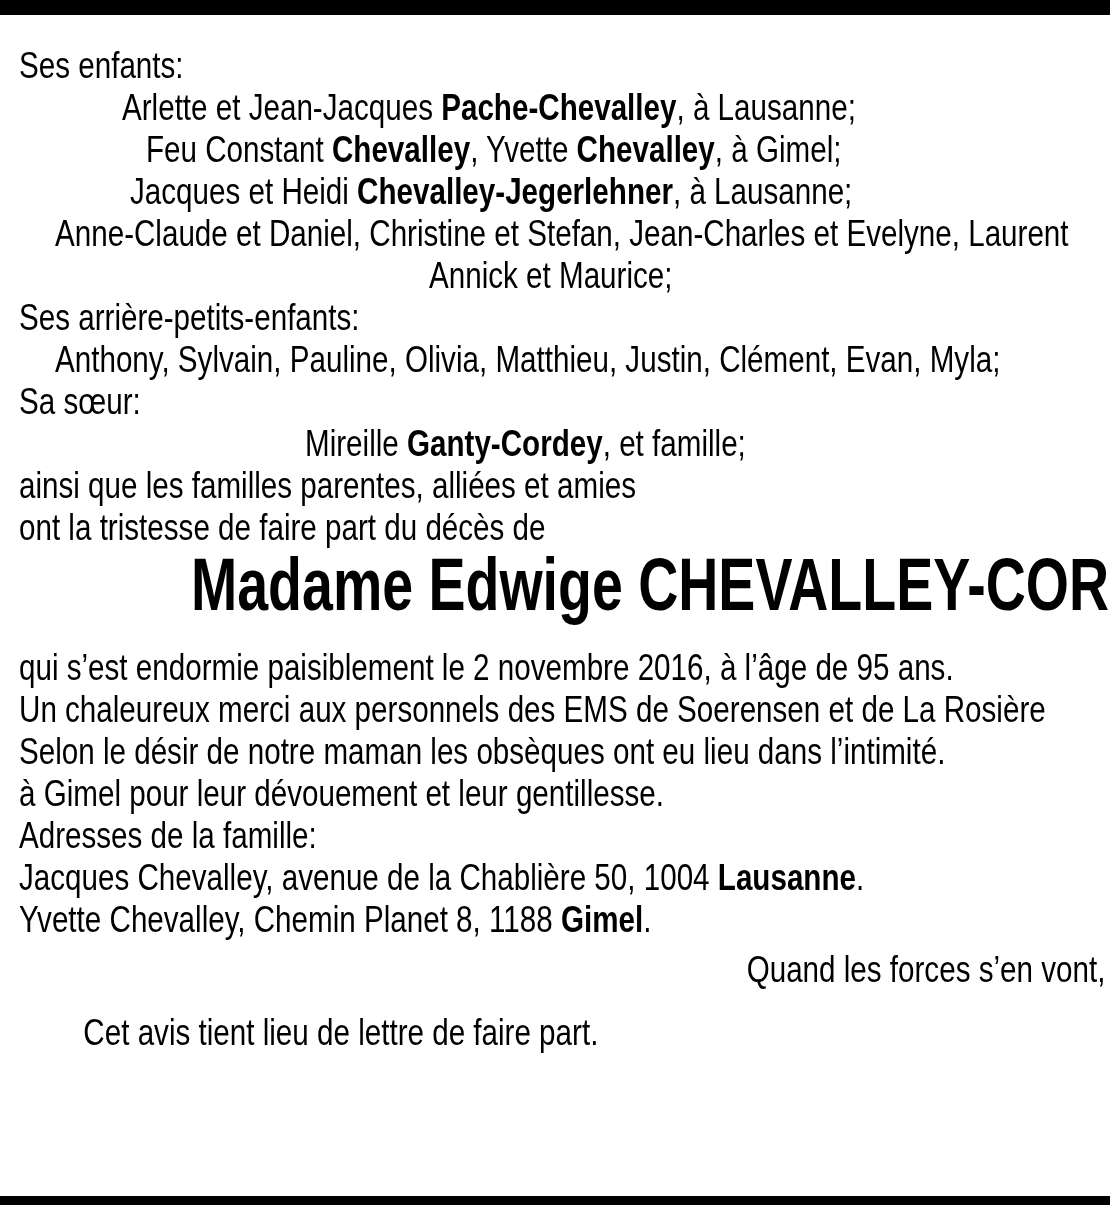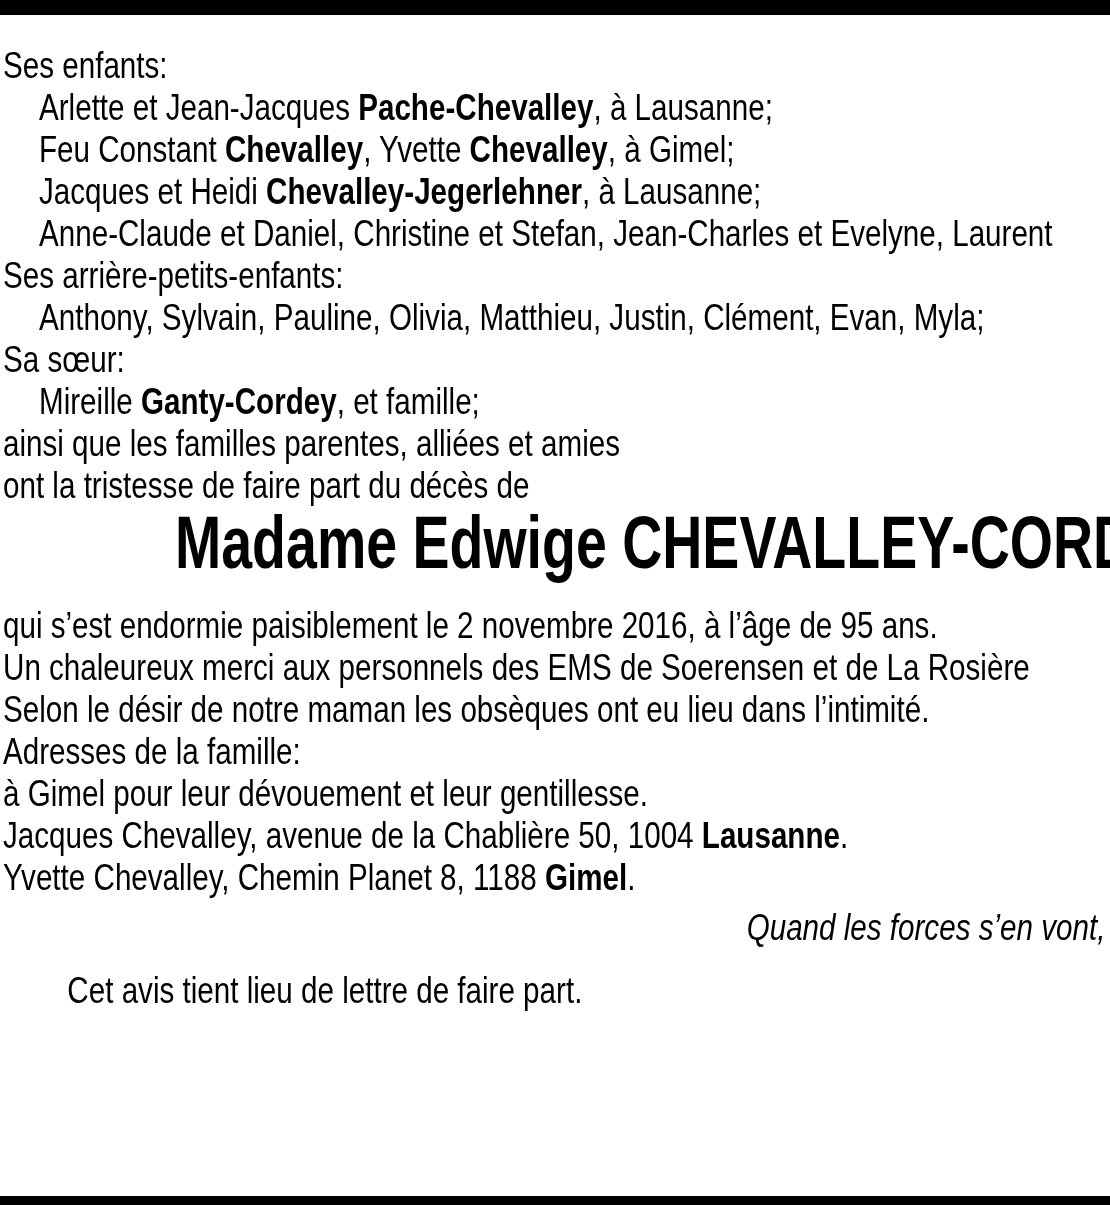--- a/index.html
+++ b/index.html
@@ -19,50 +19,49 @@
     position: absolute;
     left: 0;
     width: 1110px;
     background: var(--rule, #000000);
   }
   .rule.top { top: 0; height: 15px; }
   .rule.bottom { bottom: 0; height: 9px; }
   .content {
     position: absolute;
     top: 45px;
-    left: 3px;
+    left: 19px;
     right: 3px;
   }
   .line {
     font-size: 37px;
     line-height: 42px;
     white-space: nowrap;
     --cond: 0.8;
   }
-  .line.indent { padding-left: 36px; }
+  .line.indent { padding-left: 36px; text-align: center; }
   .ln-inner {
     display: inline-block;
     white-space: nowrap;
     transform-origin: 0 50%;
     transform: scaleX(0.8);
   }
   .b { font-weight: bold; }
   .title {
     font-size: 74px;
     font-weight: bold;
     line-height: 72px;
     margin-bottom: 26px;
     text-align: center;
     white-space: nowrap;
     --cond: 0.75;
   }
   .title .ln-inner { transform-origin: 50% 50%; }
   .verse {
     margin-top: 8px;
-    font-style: italic;
     text-align: right;
     padding-right: 2px;
   }
   .verse .ln-inner { transform-origin: 100% 50%; }
   .closing {
     margin-top: 21px;
     text-align: left;
   }
   .closing .ln-inner { transform-origin: 50% 50%; }
 </style>
@@ -72,36 +71,37 @@
 <div class="page">
   <div class="rule top"></div>
 
   <div class="content">
     <div class="block">
         <div class="line"><span class="ln-inner fit" style="transform: scaleX(0.8);"><span class="">Ses enfants:</span></span></div>
         <div class="line indent"><span class="ln-inner fit" style="transform: scaleX(0.8);"><span class="">Arlette et Jean-Jacques </span><span class="b">Pache-Chevalley</span><span class="">, à Lausanne;</span></span></div>
         <div class="line indent"><span class="ln-inner fit" style="transform: scaleX(0.8);"><span class="">Feu Constant </span><span class="b">Chevalley</span><span class="">, Yvette </span><span class="b">Chevalley</span><span class="">, à Gimel;</span></span></div>
         <div class="line indent"><span class="ln-inner fit" style="transform: scaleX(0.8);"><span class="">Jacques et Heidi </span><span class="b">Chevalley-Jegerlehner</span><span class="">, à Lausanne;</span></span></div>
         <div class="line indent"><span class="ln-inner fit" style="transform: scaleX(0.8);"><span class="">Anne-Claude et Daniel, Christine et Stefan, Jean-Charles et Evelyne, Laurent</span></span></div>
+        <div class="line indent"><span class="ln-inner fit" style="transform: scaleX(0.8);"><span class="">Annick et Maurice;</span></span></div>
         <div class="line"><span class="ln-inner fit" style="transform: scaleX(0.8);"><span class="">Ses arrière-petits-enfants:</span></span></div>
         <div class="line indent"><span class="ln-inner fit" style="transform: scaleX(0.8);"><span class="">Anthony, Sylvain, Pauline, Olivia, Matthieu, Justin, Clément, Evan, Myla;</span></span></div>
         <div class="line"><span class="ln-inner fit" style="transform: scaleX(0.8);"><span class="">Sa sœur:</span></span></div>
         <div class="line indent"><span class="ln-inner fit" style="transform: scaleX(0.8);"><span class="">Mireille </span><span class="b">Ganty-Cordey</span><span class="">, et famille;</span></span></div>
         <div class="line"><span class="ln-inner fit" style="transform: scaleX(0.8);"><span class="">ainsi que les familles parentes, alliées et amies</span></span></div>
         <div class="line"><span class="ln-inner fit" style="transform: scaleX(0.8);"><span class="">ont la tristesse de faire part du décès de</span></span></div>
       </div>
 
     <h1 class="title"><span class="ln-inner fit" style="transform: scaleX(0.75);">Madame Edwige CHEVALLEY-CORDEY</span></h1>
 
     <div class="block">
         <div class="line"><span class="ln-inner fit" style="transform: scaleX(0.8);"><span class="">qui s’est endormie paisiblement le 2 novembre 2016, à l’âge de 95 ans.</span></span></div>
         <div class="line"><span class="ln-inner fit" style="transform: scaleX(0.8);"><span class="">Un chaleureux merci aux personnels des EMS de Soerensen et de La Rosière</span></span></div>
         <div class="line"><span class="ln-inner fit" style="transform: scaleX(0.8);"><span class="">Selon le désir de notre maman les obsèques ont eu lieu dans l’intimité.</span></span></div>
+        <div class="line"><span class="ln-inner fit" style="transform: scaleX(0.8);"><span class="">à Gimel pour leur dévouement et leur gentillesse.</span></span></div>
         <div class="line"><span class="ln-inner fit" style="transform: scaleX(0.8);"><span class="">Adresses de la famille:</span></span></div>
-        <div class="line"><span class="ln-inner fit" style="transform: scaleX(0.8);"><span class="">à Gimel pour leur dévouement et leur gentillesse.</span></span></div>
         <div class="line"><span class="ln-inner fit" style="transform: scaleX(0.8);"><span class="">Jacques Chevalley, avenue de la Chablière 50, 1004 </span><span class="b">Lausanne</span><span class="">.</span></span></div>
         <div class="line"><span class="ln-inner fit" style="transform: scaleX(0.8);"><span class="">Yvette Chevalley, Chemin Planet 8, 1188 </span><span class="b">Gimel</span><span class="">.</span></span></div>
       </div>
 
     <div class="block verse">
         <div class="line"><span class="ln-inner fit" style="transform: scaleX(0.8);"><span class="">Quand les forces s’en vont,</span></span></div>
       </div>
 
     <div class="closing line"><span class="ln-inner fit" style="transform: scaleX(0.8);">Cet avis tient lieu de lettre de faire part.</span></div>
   </div>

